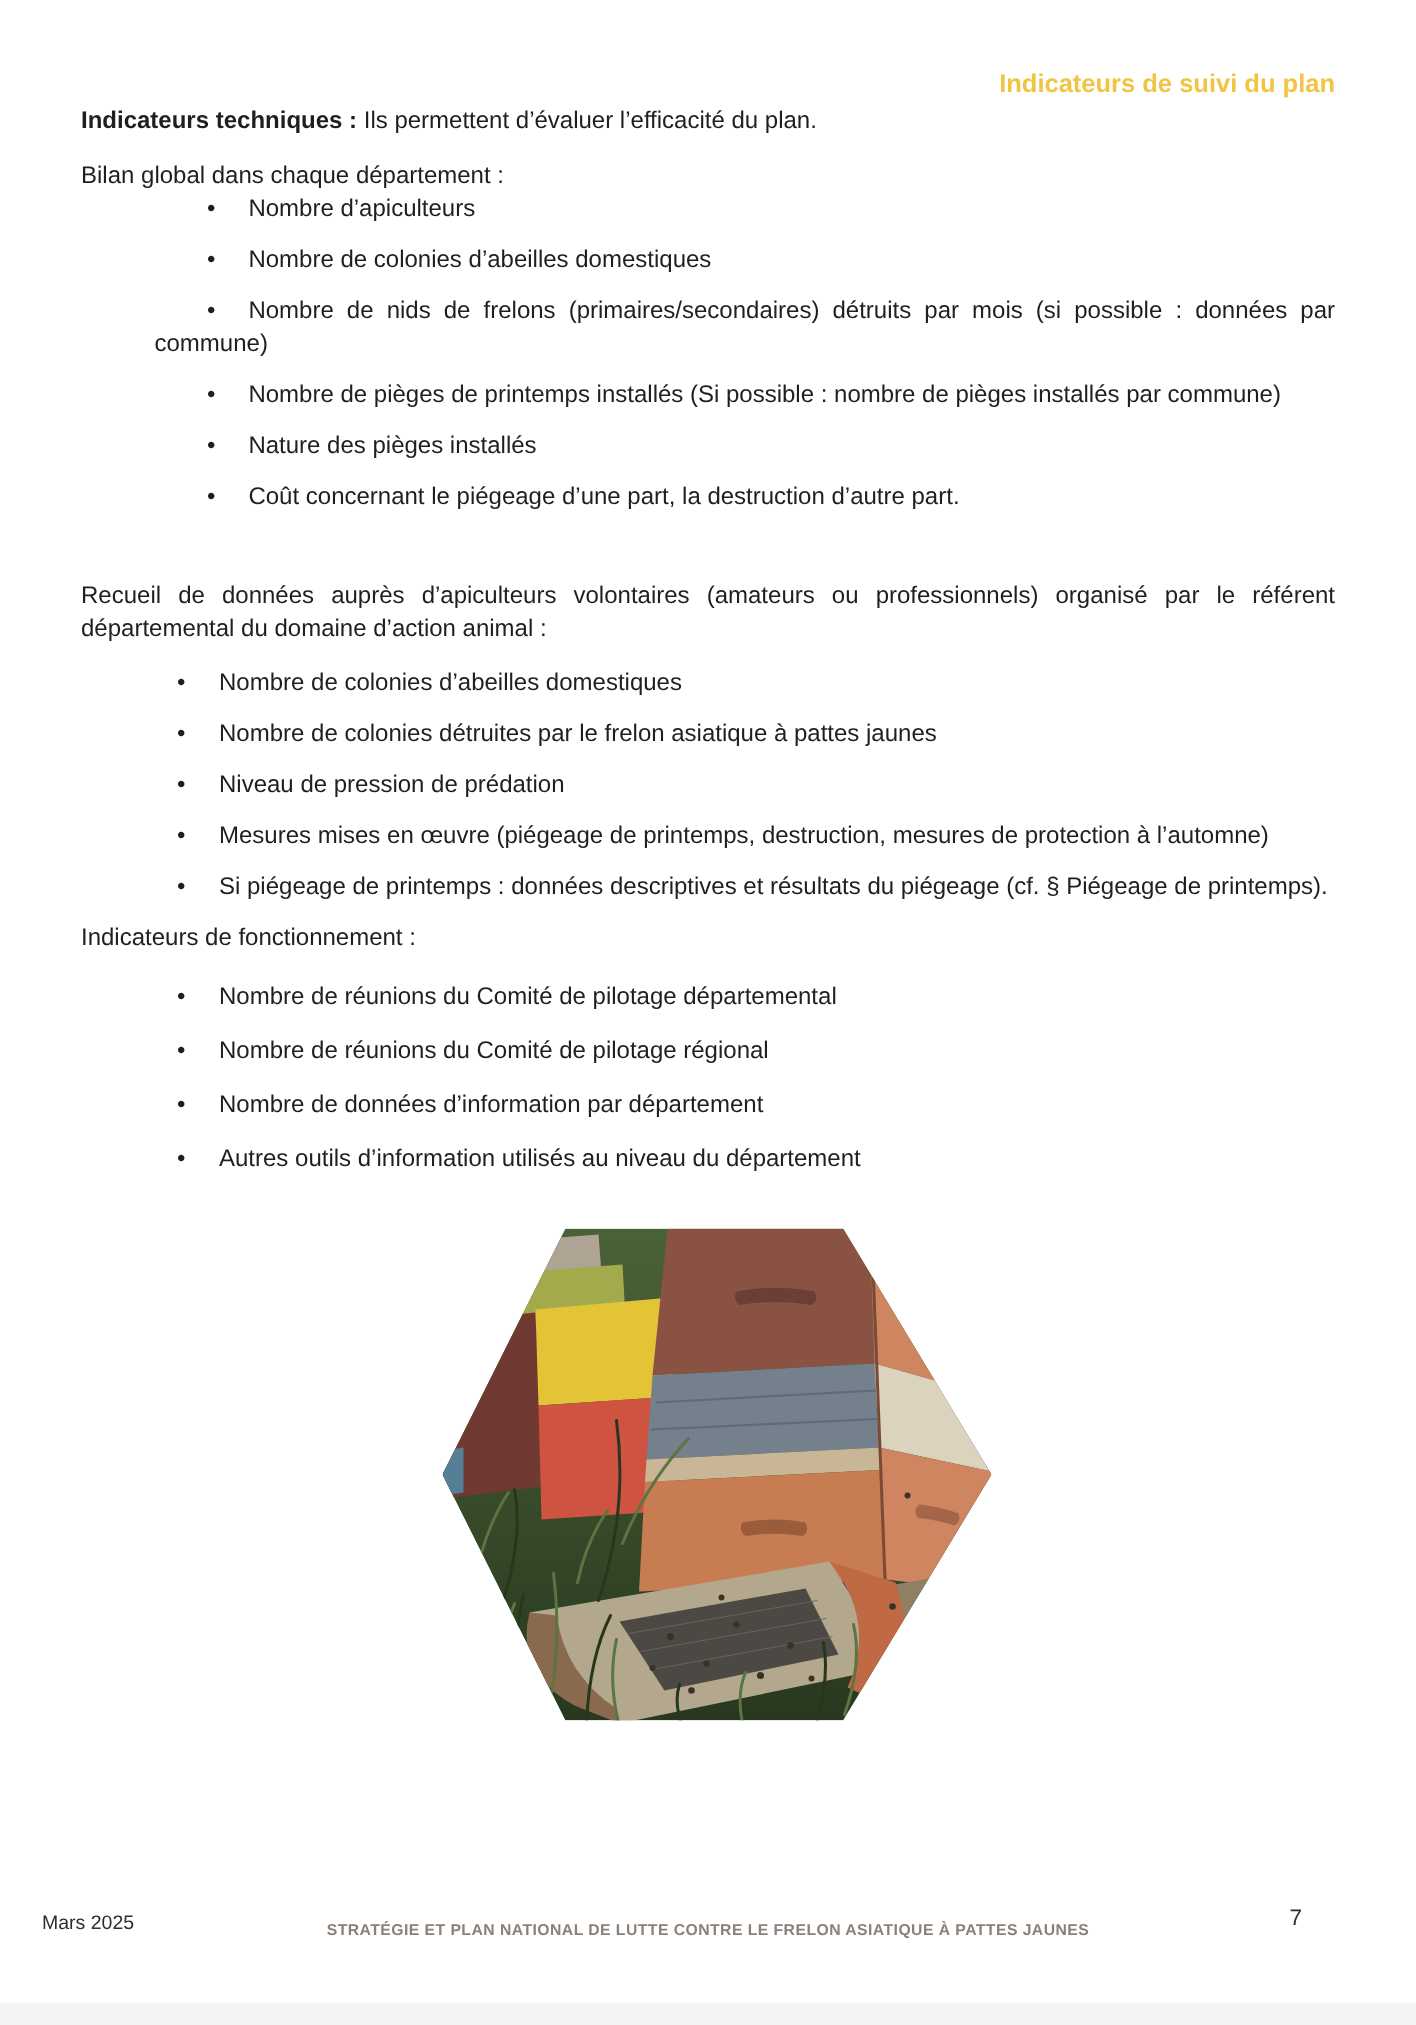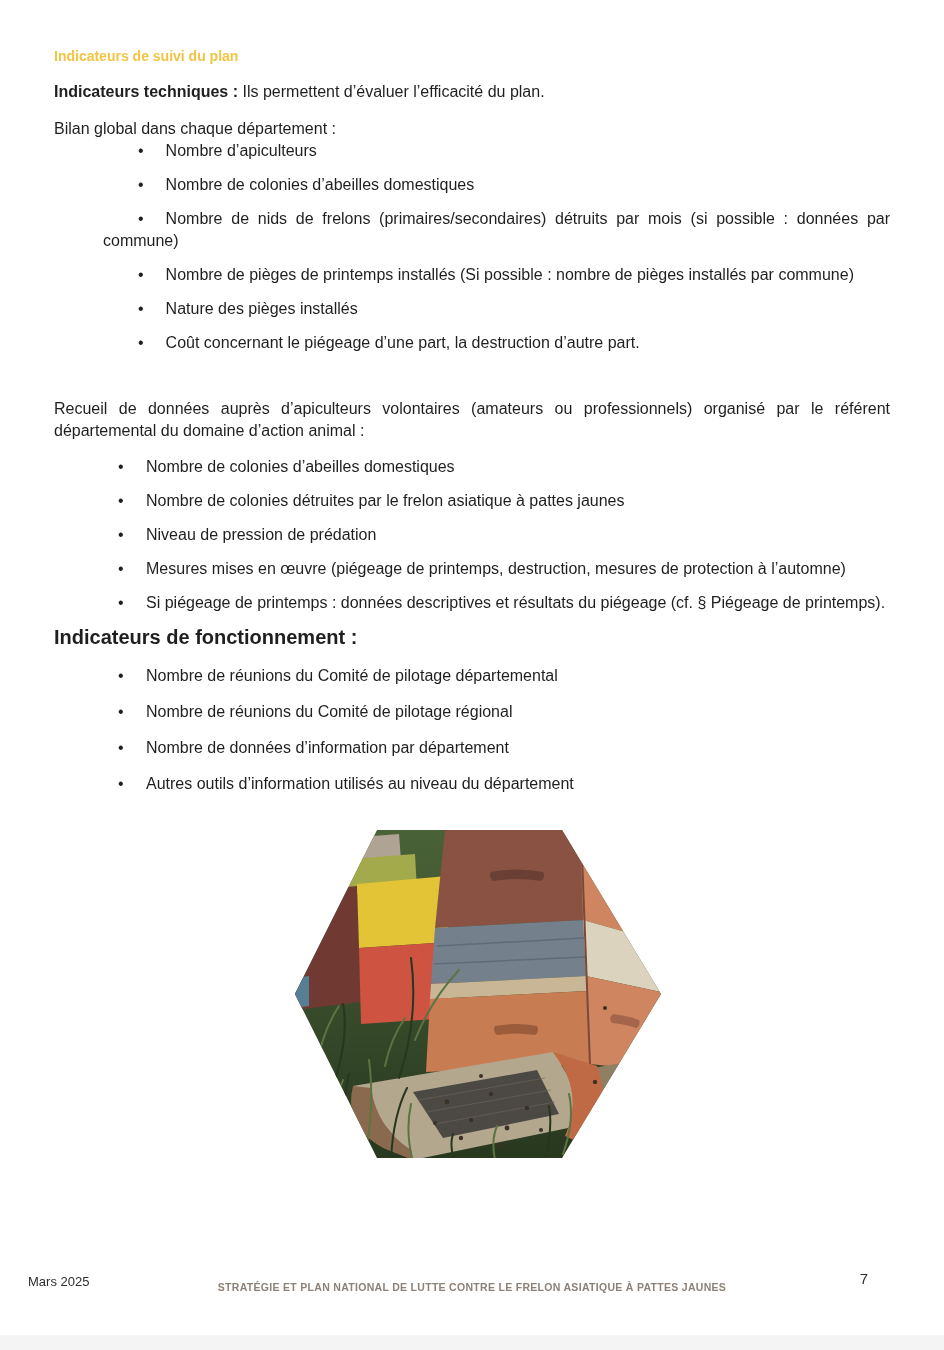--- a/index.html
+++ b/index.html
@@ -4,27 +4,27 @@
 <style>
   :root{
     --accent-gold:#F2C443; --text:#1F1F1F; --footer-muted:#8B8178; --footer-text:#2E2E2E;
     --page-bg:#FFFFFF; --bottom-strip:#F4F4F4;
   }
   *{margin:0;padding:0;box-sizing:border-box;}
   html,body{background:#fff;}
   body{font-family:"Liberation Sans","DejaVu Sans",sans-serif;color:var(--text);}
   .page{position:relative;width:944px;height:1350px;background:var(--page-bg);overflow:hidden;}
   .content{padding:46px 54px 0 54px;}
-  .h-gold{color:var(--accent-gold);font-size:14px;font-weight:bold;line-height:20px;}
+  .h-gold{color:var(--accent-gold);font-size:17px;font-weight:bold;line-height:20px;text-align:right;}
   p{font-size:16px;line-height:22px;}
-  .p-intro{margin-top:15px;}
+  .p-intro{margin-top:4px;}
   .p-intro b{font-weight:bold;}
   .p-bilan{margin-top:15px;}
   .p-recueil{margin-top:44px;text-align:justify;}
-  .h-black{margin-top:10px;font-size:20px;font-weight:bold;line-height:22px;}
+  .h-black{margin-top:10px;font-size:16px;font-weight:normal;line-height:22px;}
   ul{list-style:none;font-size:16px;line-height:22px;}
   .list-a{margin-top:0;}
   .list-a li{margin-left:49px;text-indent:35px;text-align:justify;margin-bottom:12px;}
   .list-a .blt{margin-right:22px;}
   .list-b{margin-top:14px;}
   .list-b li{position:relative;margin-left:92px;text-align:justify;margin-bottom:12px;}
   .list-b .blt{position:absolute;left:-28px;top:0;text-indent:0;}
   .list-c{margin-top:17px;}
   .list-c li{position:relative;margin-left:92px;margin-bottom:14px;}
   .list-c .blt{position:absolute;left:-28px;top:0;}

